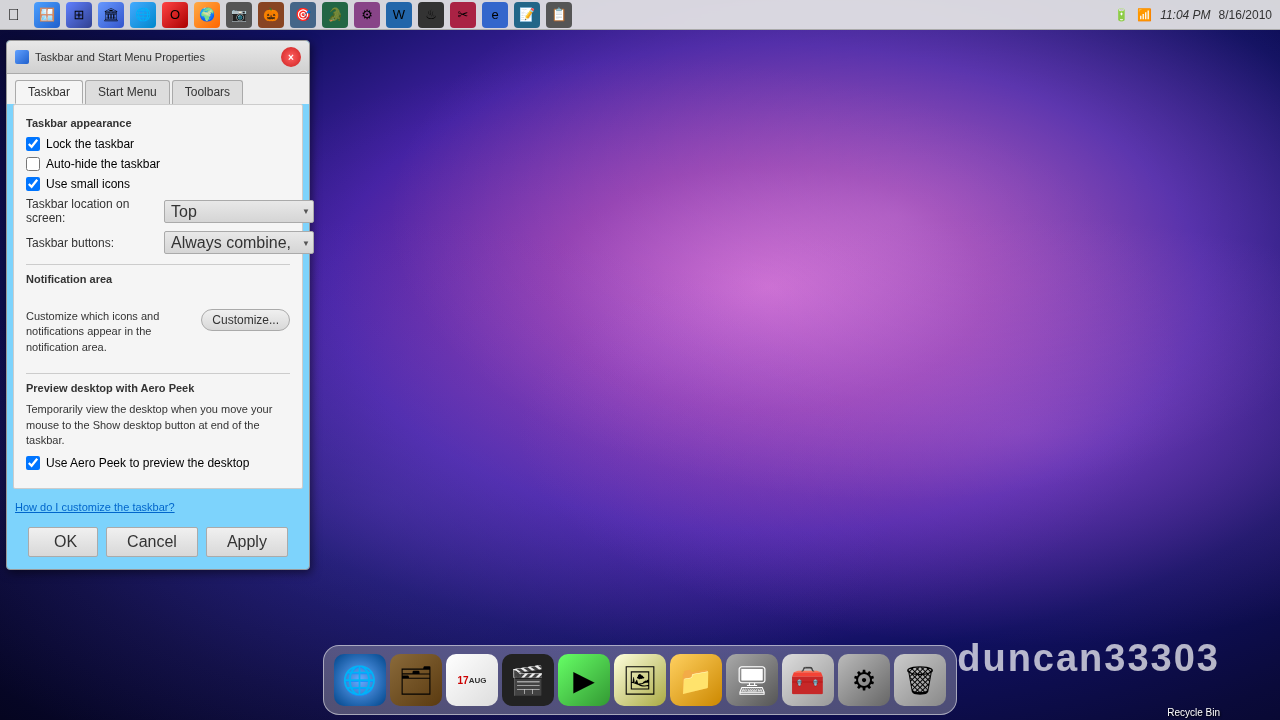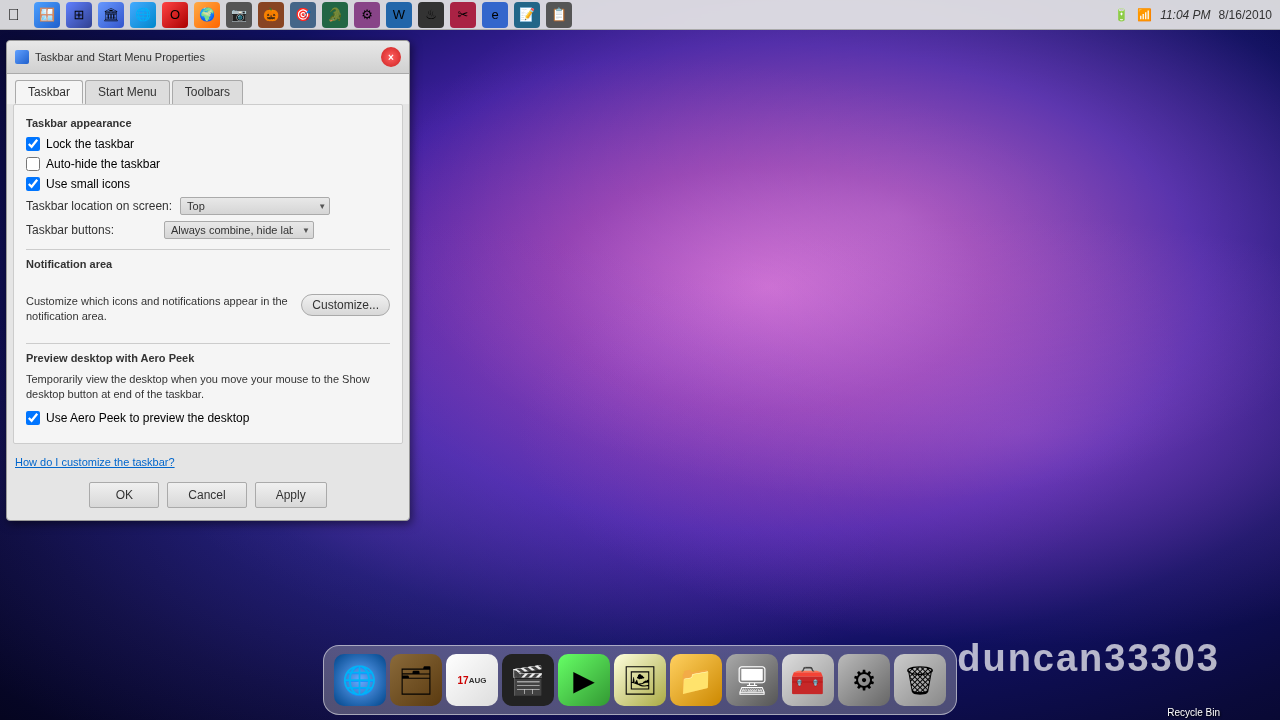--- a/index.html
+++ b/index.html
@@ -138,22 +138,22 @@
       color: white;
       font-size: 10px;
       text-shadow: 1px 1px 2px #000;
     }
 
     
     .win-dialog {
       position: absolute;
       top: 40px;
       left: 6px;
-      width: 404px;
-      background: #e5e5e5;
+      width: 304px;
+      background: #7dd3fc;
       border: 1px solid #999;
       border-radius: 4px;
       box-shadow: 2px 3px 10px rgba(0,0,0,0.5);
       z-index: 500;
       font-family: 'Segoe UI', Tahoma, Arial, sans-serif;
       font-size: 12px;
     }
     .win-titlebar {
       background: linear-gradient(to bottom, #e8e8e8, #d0d0d0);
       padding: 6px 8px;
@@ -249,21 +249,21 @@
     .form-label {
       font-size: 12px;
       color: #333;
       min-width: 130px;
     }
     .win-select {
       background: linear-gradient(to bottom, #e8e8e8, #d5d5d5);
       border: 1px solid #aaa;
       border-radius: 2px;
       padding: 2px 20px 2px 6px;
-      font-size: 11px;
+      font-size: 16px;
       color: #333;
       cursor: pointer;
       appearance: none;
       position: relative;
       width: 150px;
     }
     .select-wrapper {
       position: relative;
       display: inline-block;
     }
@@ -331,24 +331,25 @@
       display: flex;
       justify-content: center;
       gap: 8px;
       padding: 8px 12px 12px;
     }
     .win-btn {
       background: linear-gradient(to bottom, #f0f0f0, #d8d8d8);
       border: 1px solid #aaa;
       border-radius: 2px;
       padding: 5px 20px;
-      font-size: 12px;
+      font-size: 16px;
       cursor: pointer;
       color: #333;
       min-width: 70px;
+      text-align: right;
     }
   </style>
 </head>
 <body>
 
 <div class="desktop"></div>
 
 <div class="mac-menubar">
   <div class="mac-menubar-left">
     <span class="mac-apple"></span>

